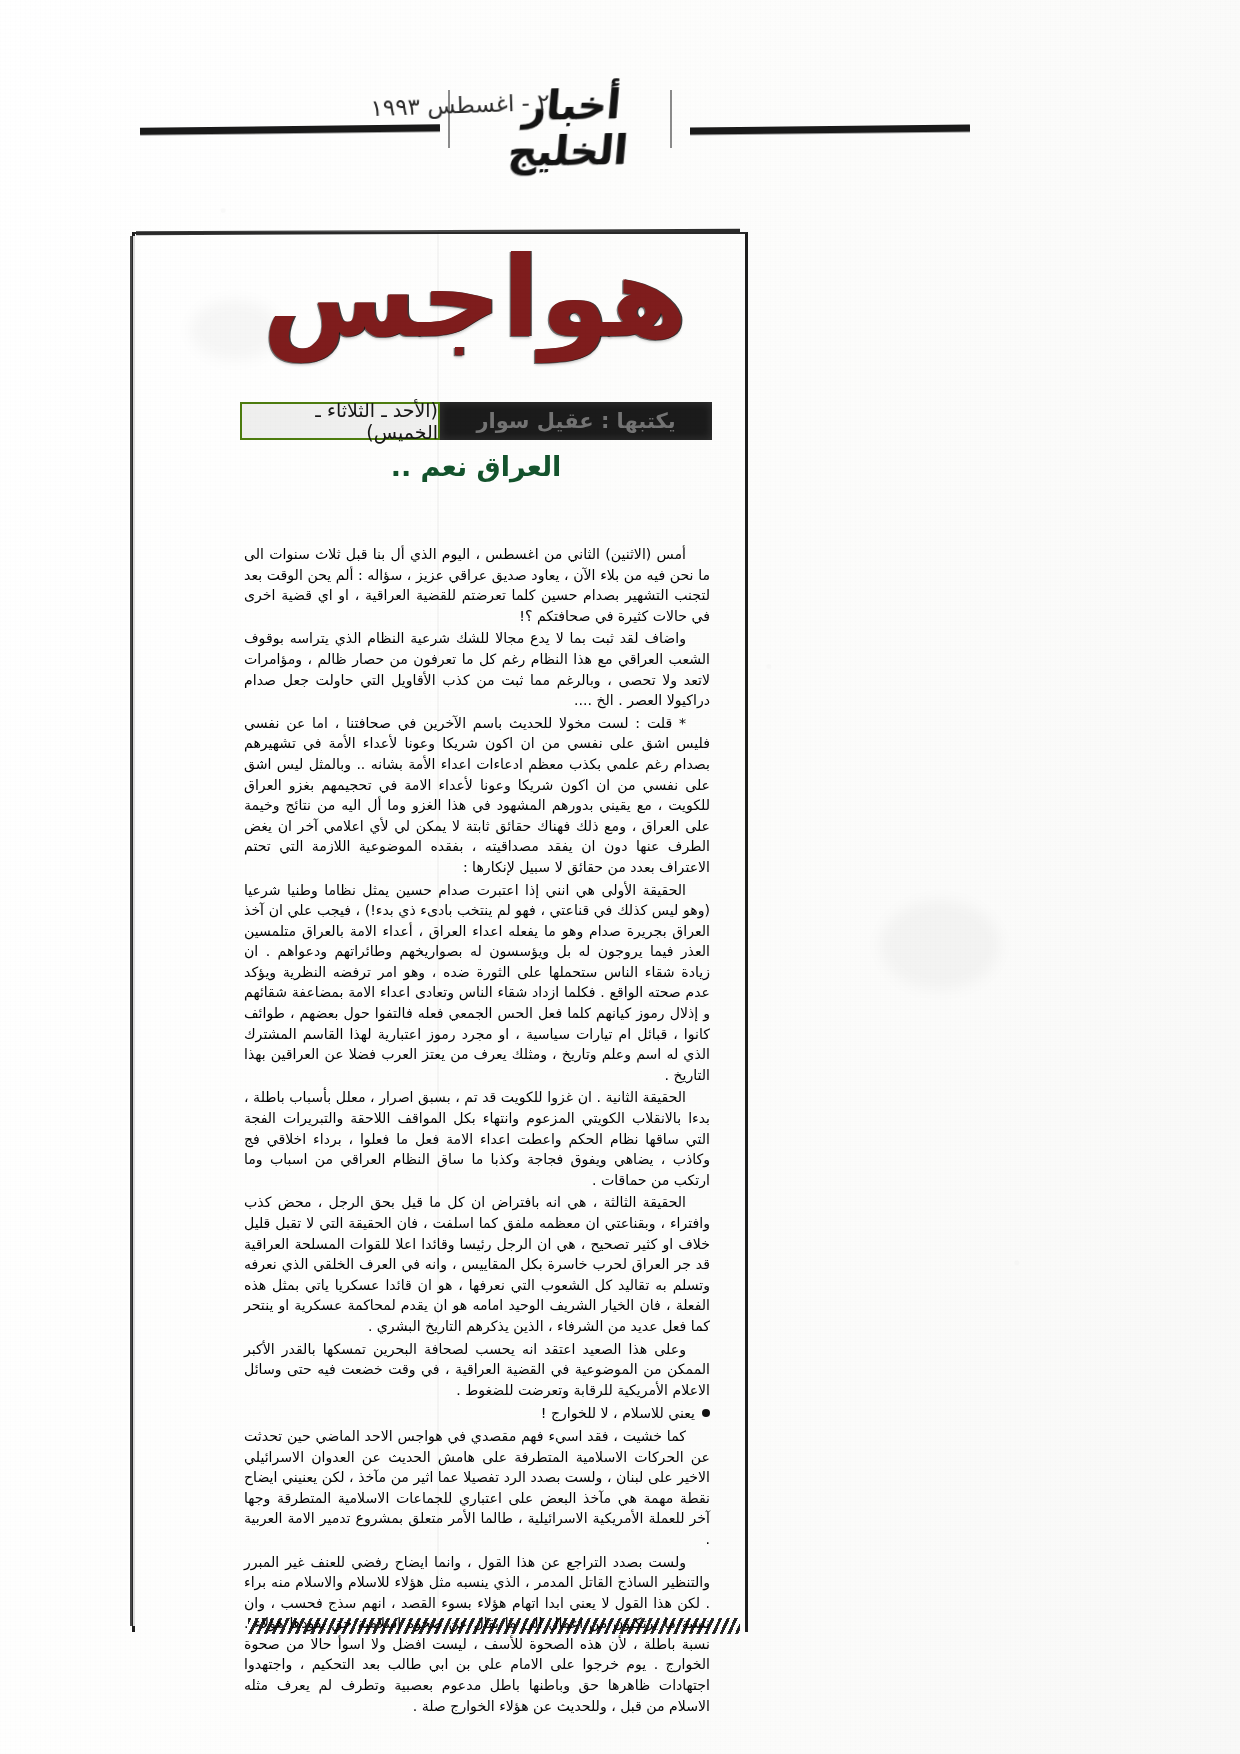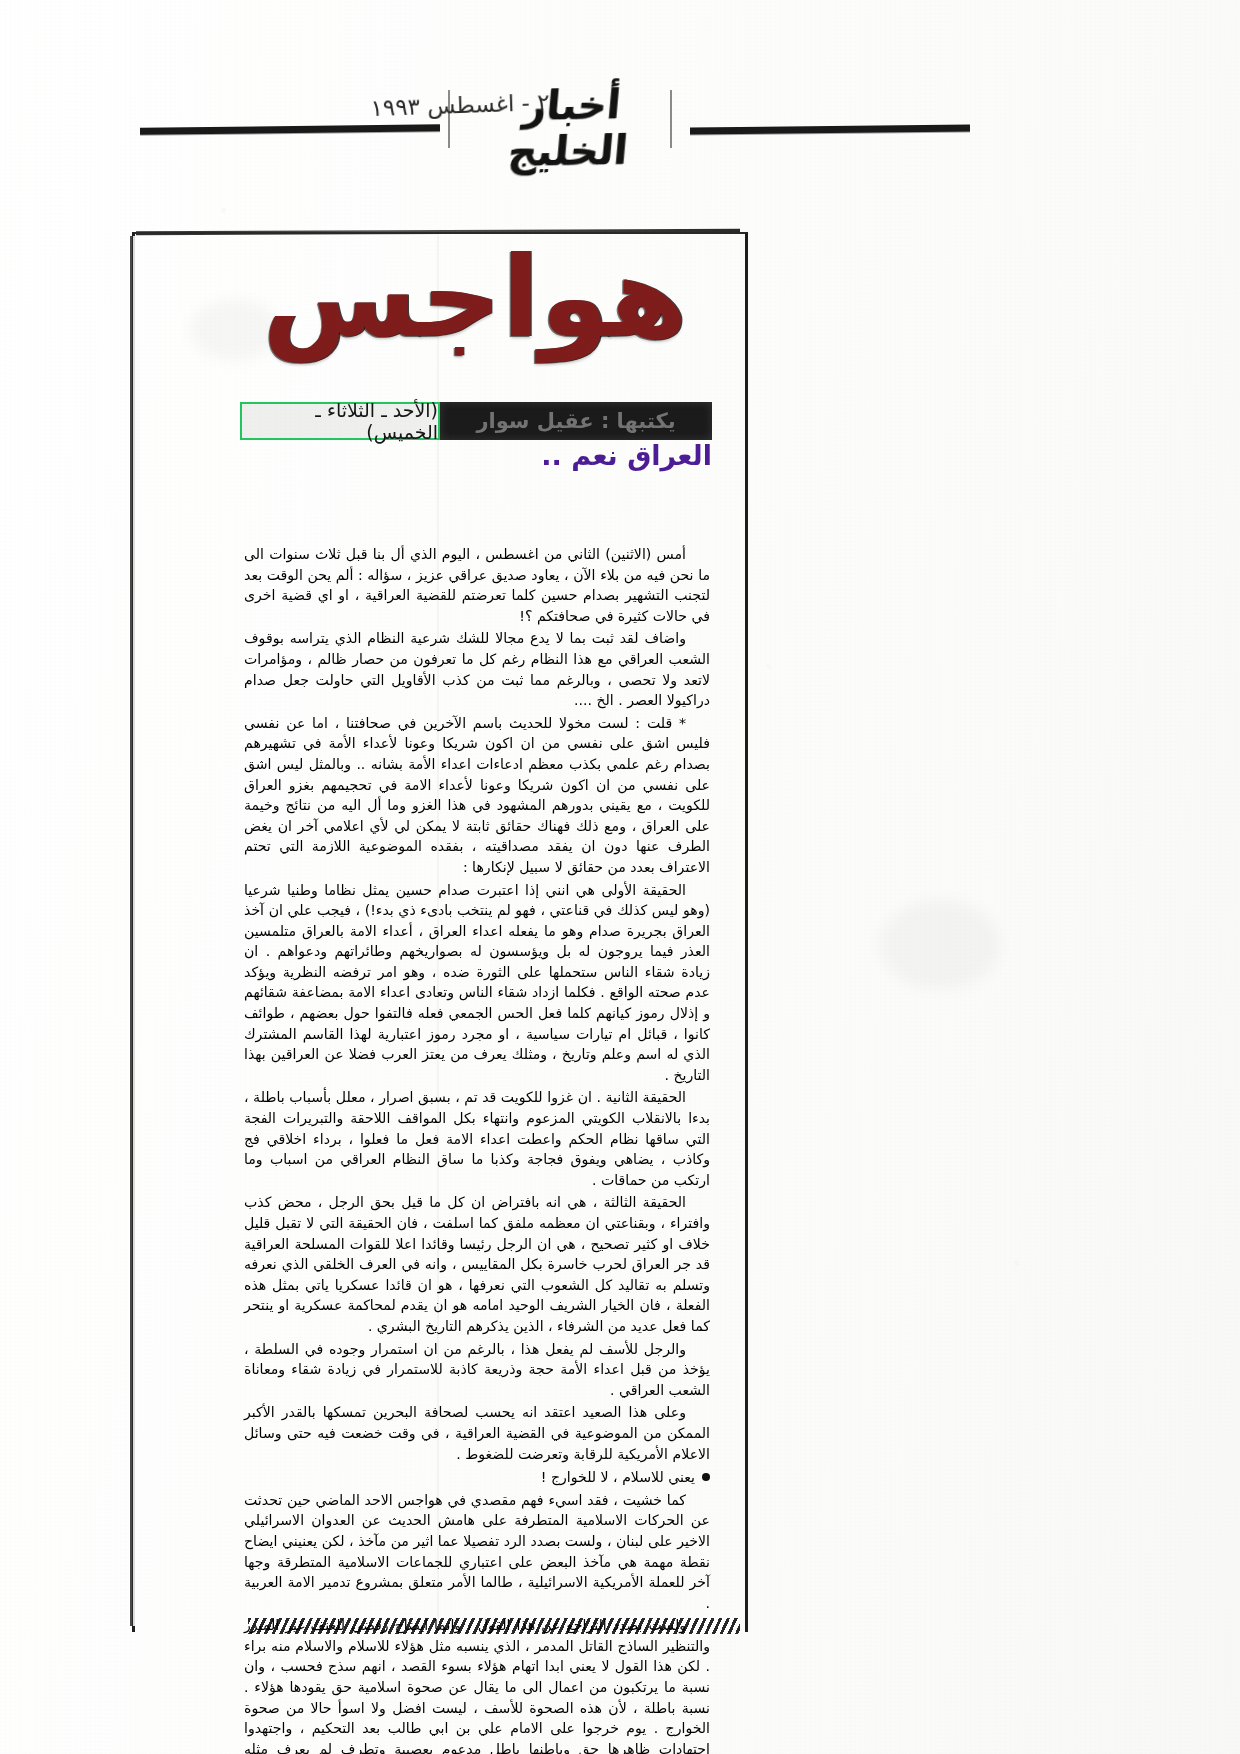--- a/index.html
+++ b/index.html
@@ -108,30 +108,31 @@
     color:#737373;
     display:flex;align-items:center;justify-content:center;
     font-size:21px;font-weight:bold;
     letter-spacing:0px;
     filter:blur(0.3px);
     box-shadow:inset 0 0 10px rgba(255,255,255,.12);
   }
   .byline-box{
     flex:1 1 auto;
     background:#efefee;
-    border:2px solid #22c55e;
+    border:2px solid #4d7c0f;
     display:flex;align-items:center;justify-content:center;
     font-size:19px;color:#161616;
     filter:blur(0.25px);
   }
 
   
   .headline{
-    position:absolute;left:240px;top:439px;width:472px;
-    font-size:27px;font-weight:bold;color:#4c1d95;
+    position:absolute;left:240px;top:450px;width:472px;
+    text-align:center;
+    font-size:27px;font-weight:bold;color:#14532d;
     line-height:33px;
     filter:blur(0.2px);
   }
   .headline div{margin:0;}
 
   
   .body{
     position:absolute;left:244px;top:544px;width:466px;height:1090px;
     font-size:14.1px;
     line-height:20.6px;
@@ -195,21 +196,20 @@
 </div>
 
 <div class="body">
   <div id="paras-before">
       <p>أمس (الاثنين) الثاني من اغسطس ، اليوم الذي أل بنا قبل ثلاث سنوات الى ما نحن فيه من بلاء الآن ، يعاود صديق عراقي عزيز ، سؤاله : ألم يحن الوقت بعد لتجنب التشهير بصدام حسين كلما تعرضتم للقضية العراقية ، او اي قضية اخرى في حالات كثيرة في صحافتكم ؟!</p>
       <p>واضاف لقد ثبت بما لا يدع مجالا للشك شرعية النظام الذي يتراسه بوقوف الشعب العراقي مع هذا النظام رغم كل ما تعرفون من حصار ظالم ، ومؤامرات لاتعد ولا تحصى ، وبالرغم مما ثبت من كذب الأقاويل التي حاولت جعل صدام دراكيولا العصر . الخ ....</p>
       <p>* قلت : لست مخولا للحديث باسم الآخرين في صحافتنا ، اما عن نفسي فليس اشق على نفسي من ان اكون شريكا وعونا لأعداء الأمة في تشهيرهم بصدام رغم علمي بكذب معظم ادعاءات اعداء الأمة بشانه .. وبالمثل ليس اشق على نفسي من ان اكون شريكا وعونا لأعداء الامة في تحجيمهم بغزو العراق للكويت ، مع يقيني بدورهم المشهود في هذا الغزو وما أل اليه من نتائج وخيمة على العراق ، ومع ذلك فهناك حقائق ثابتة لا يمكن لي لأي اعلامي آخر ان يغض الطرف عنها دون ان يفقد مصداقيته ، بفقده الموضوعية اللازمة التي تحتم الاعتراف بعدد من حقائق لا سبيل لإنكارها :</p>
       <p>الحقيقة الأولى هي انني إذا اعتبرت صدام حسين يمثل نظاما وطنيا شرعيا (وهو ليس كذلك في قناعتي ، فهو لم ينتخب بادىء ذي بدء!) ، فيجب علي ان آخذ العراق بجريرة صدام وهو ما يفعله اعداء العراق ، أعداء الامة بالعراق متلمسين العذر فيما يروجون له بل ويؤسسون له بصواريخهم وطائراتهم ودعواهم . ان زيادة شقاء الناس ستحملها على الثورة ضده ، وهو امر ترفضه النظرية ويؤكد عدم صحته الواقع . فكلما ازداد شقاء الناس وتعادى اعداء الامة بمضاعفة شقائهم و إذلال رموز كيانهم كلما فعل الحس الجمعي فعله فالتفوا حول بعضهم ، طوائف كانوا ، قبائل ام تيارات سياسية ، او مجرد رموز اعتبارية لهذا القاسم المشترك الذي له اسم وعلم وتاريخ ، ومثلك يعرف من يعتز العرب فضلا عن العراقين بهذا التاريخ .</p>
       <p>الحقيقة الثانية . ان غزوا للكويت قد تم ، بسبق اصرار ، معلل بأسباب باطلة ، بدءا بالانقلاب الكويتي المزعوم وانتهاء بكل المواقف اللاحقة والتبريرات الفجة التي ساقها نظام الحكم واعطت اعداء الامة فعل ما فعلوا ، برداء اخلاقي فج وكاذب ، يضاهي ويفوق فجاجة وكذبا ما ساق النظام العراقي من اسباب وما ارتكب من حماقات .</p>
       <p>الحقيقة الثالثة ، هي انه بافتراض ان كل ما قيل بحق الرجل ، محض كذب وافتراء ، وبقناعتي ان معظمه ملفق كما اسلفت ، فان الحقيقة التي لا تقبل قليل خلاف او كثير تصحيح ، هي ان الرجل رئيسا وقائدا اعلا للقوات المسلحة العراقية قد جر العراق لحرب خاسرة بكل المقاييس ، وانه في العرف الخلقي الذي نعرفه وتسلم به تقاليد كل الشعوب التي نعرفها ، هو ان قائدا عسكريا ياتي بمثل هذه الفعلة ، فان الخيار الشريف الوحيد امامه هو ان يقدم لمحاكمة عسكرية او ينتحر كما فعل عديد من الشرفاء ، الذين يذكرهم التاريخ البشري .</p>
-      <p>والرجل للأسف لم يفعل هذا ، بالرغم من ان استمرار وجوده في السلطة ، يؤخذ من قبل اعداء الأمة حجة وذريعة كاذبة للاستمرار في زيادة شقاء ومعاناة الشعب العراقي .</p>
       <p>وعلى هذا الصعيد اعتقد انه يحسب لصحافة البحرين تمسكها بالقدر الأكبر الممكن من الموضوعية في القضية العراقية ، في وقت خضعت فيه حتى وسائل الاعلام الأمريكية للرقابة وتعرضت للضغوط .</p>
     </div>
   <p class="bullet">
     <span class="bullet-dot"></span><span>يعني للاسلام ، لا للخوارج !</span>
   </p>
   <div id="paras-after">
       <p>كما خشيت ، فقد اسيء فهم مقصدي في هواجس الاحد الماضي حين تحدثت عن الحركات الاسلامية المتطرفة على هامش الحديث عن العدوان الاسرائيلي الاخير على لبنان ، ولست بصدد الرد تفصيلا عما اثير من مآخذ ، لكن يعنيني ايضاح نقطة مهمة هي مآخذ البعض على اعتباري للجماعات الاسلامية المتطرقة وجها آخر للعملة الأمريكية الاسرائيلية ، طالما الأمر متعلق بمشروع تدمير الامة العربية .</p>
       <p>ولست بصدد التراجع عن هذا القول ، وانما ايضاح رفضي للعنف غير المبرر والتنظير الساذج القاتل المدمر ، الذي ينسبه مثل هؤلاء للاسلام والاسلام منه براء . لكن هذا القول لا يعني ابدا اتهام هؤلاء بسوء القصد ، انهم سذج فحسب ، وان نسبة ما يرتكبون من اعمال الى ما يقال عن صحوة اسلامية حق يقودها هؤلاء . نسبة باطلة ، لأن هذه الصحوة للأسف ، ليست افضل ولا اسوأ حالا من صحوة الخوارج . يوم خرجوا على الامام علي بن ابي طالب بعد التحكيم ، واجتهدوا اجتهادات ظاهرها حق وباطنها باطل مدعوم بعصبية وتطرف لم يعرف مثله الاسلام من قبل ، وللحديث عن هؤلاء الخوارج صلة .</p>
     </div>
 </div>

